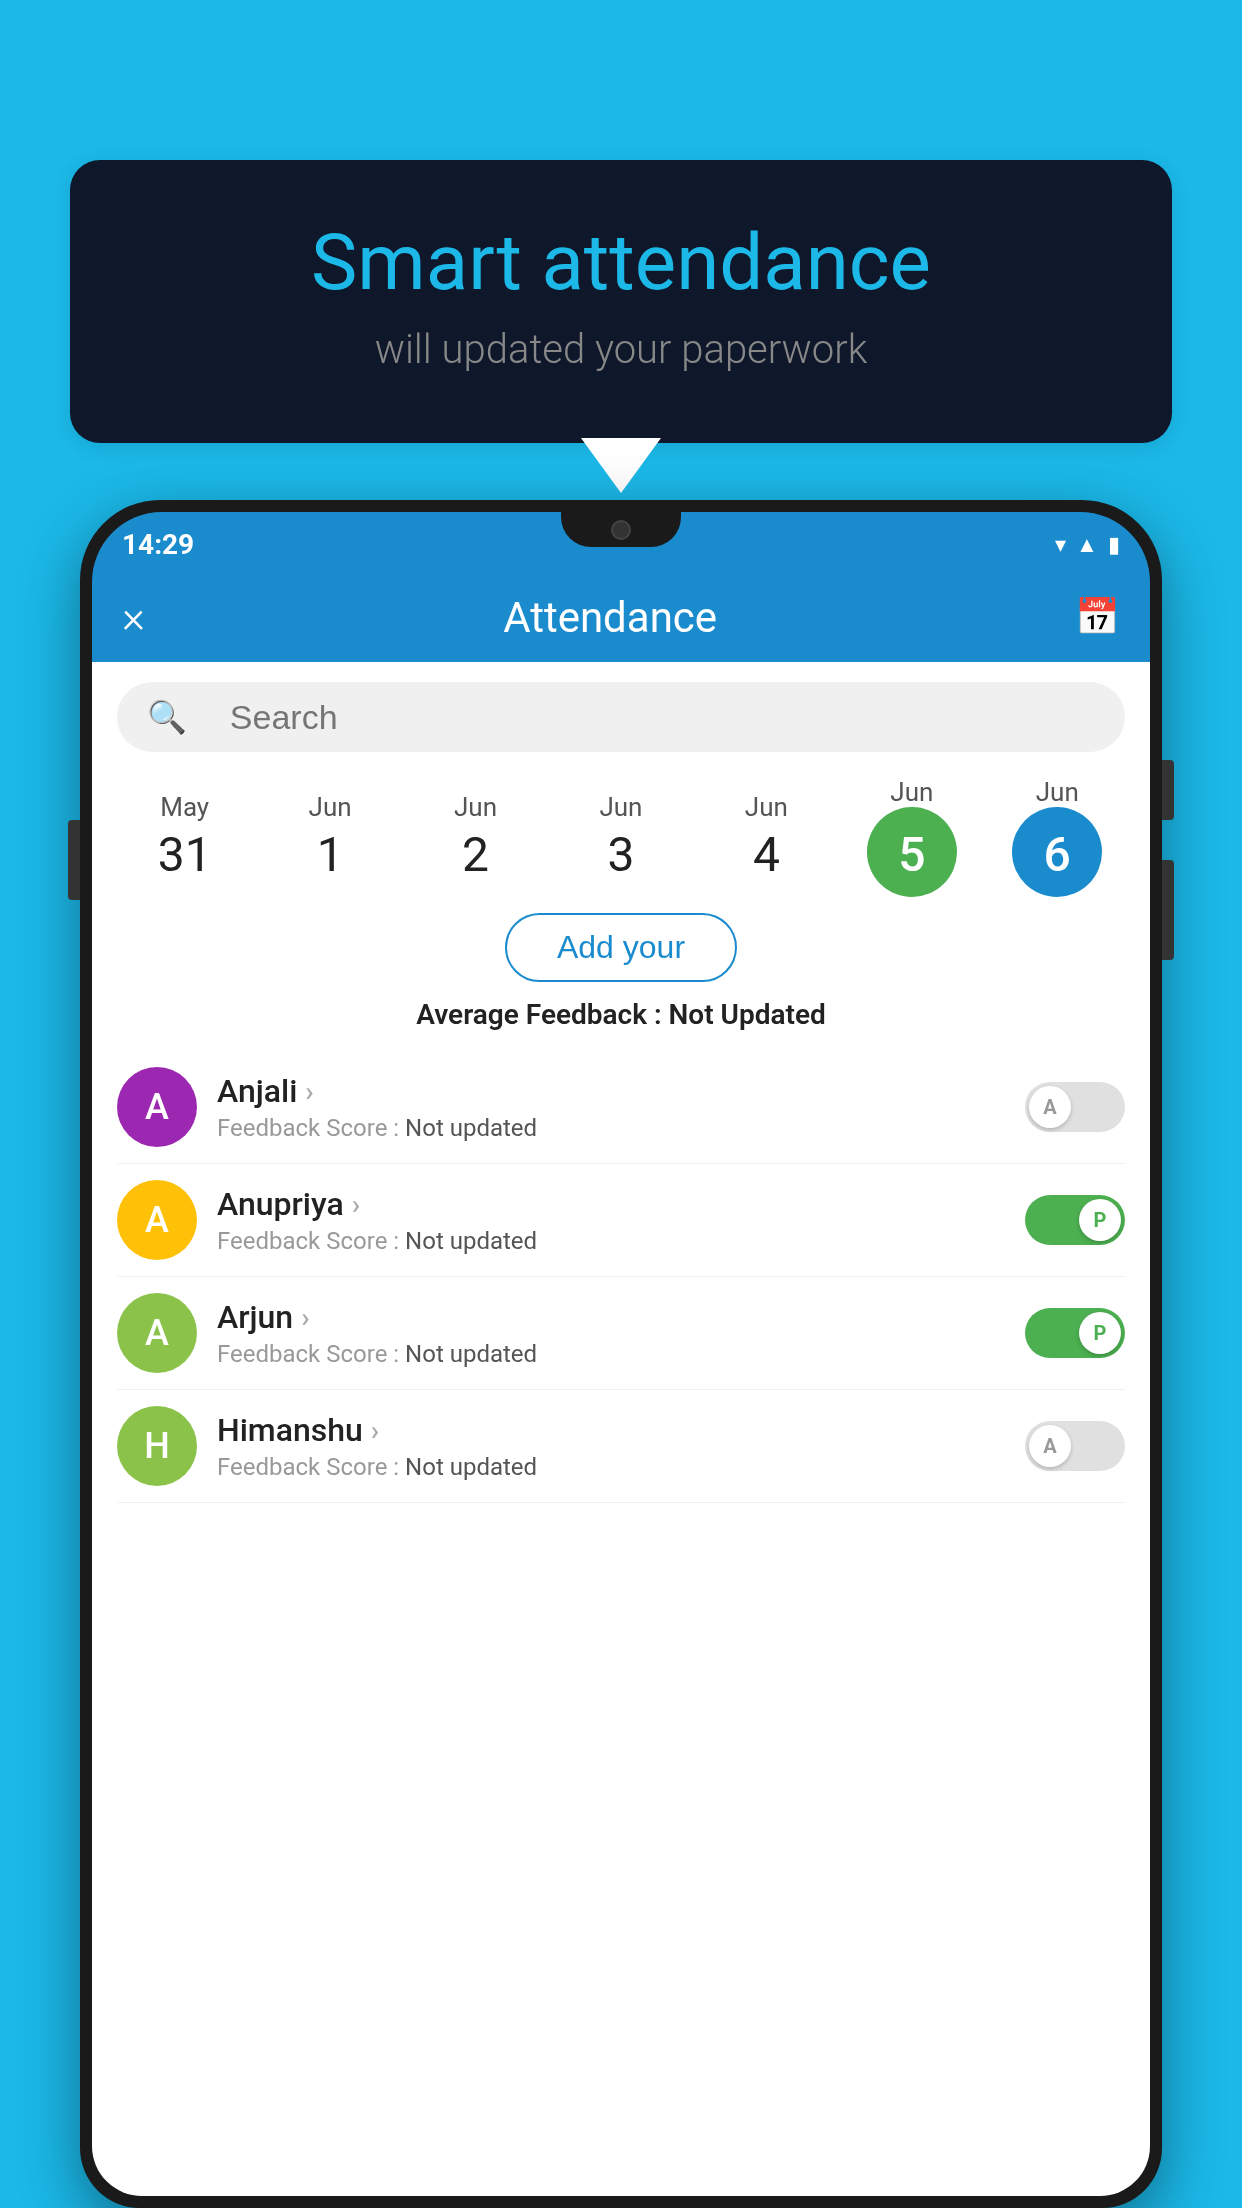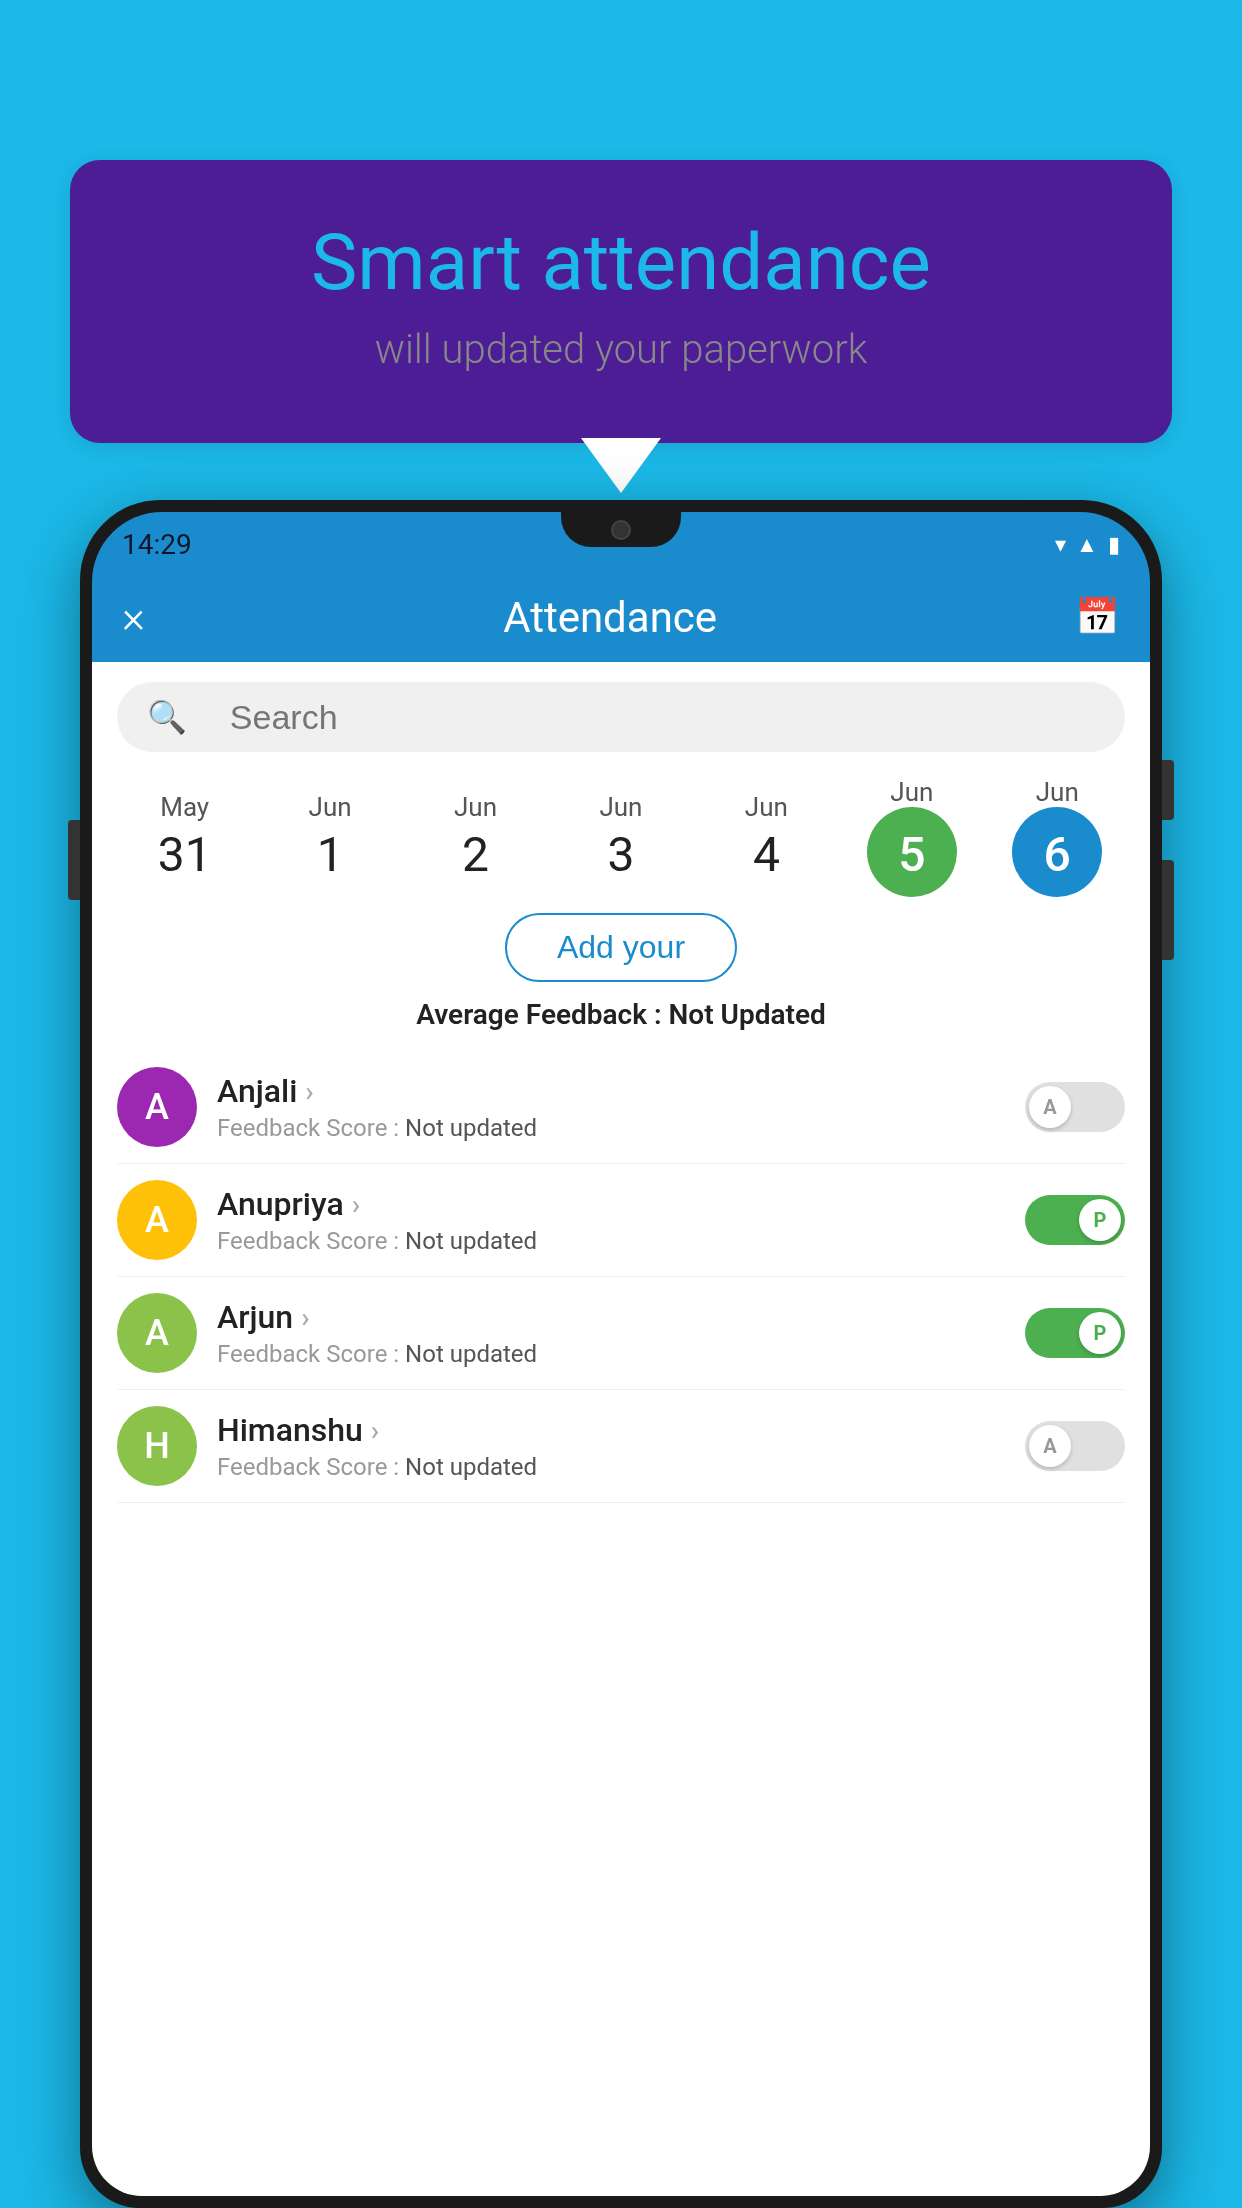--- a/index.html
+++ b/index.html
@@ -13,21 +13,21 @@
     }
 
     
     .speech-bubble-container {
       position: absolute;
       top: 160px;
       left: 70px;
       right: 70px;
     }
     .speech-bubble {
-      background: #4c1d95;
+      background: #0f172a;
       border-radius: 30px;
       padding: 60px 80px 70px;
       text-align: center;
       box-shadow: 0 4px 20px rgba(0,0,0,0.1);
       position: relative;
     }
     .speech-bubble::after {
       content: '';
       position: absolute;
       bottom: -50px;
@@ -97,23 +97,23 @@
     .status-bar {
       background: #1a8cce;
       height: 60px;
       display: flex;
       align-items: center;
       justify-content: space-between;
       padding: 0 30px;
       padding-top: 5px;
     }
     .status-time {
-      color: #0f172a;
+      color: #ffffff;
       font-size: 28px;
-      font-weight: 400;
+      font-weight: 700;
     }
     .status-icons {
       display: flex;
       align-items: center;
       gap: 10px;
     }
     .wifi-icon, .signal-icon, .battery-icon {
       color: white;
       font-size: 22px;
     }

